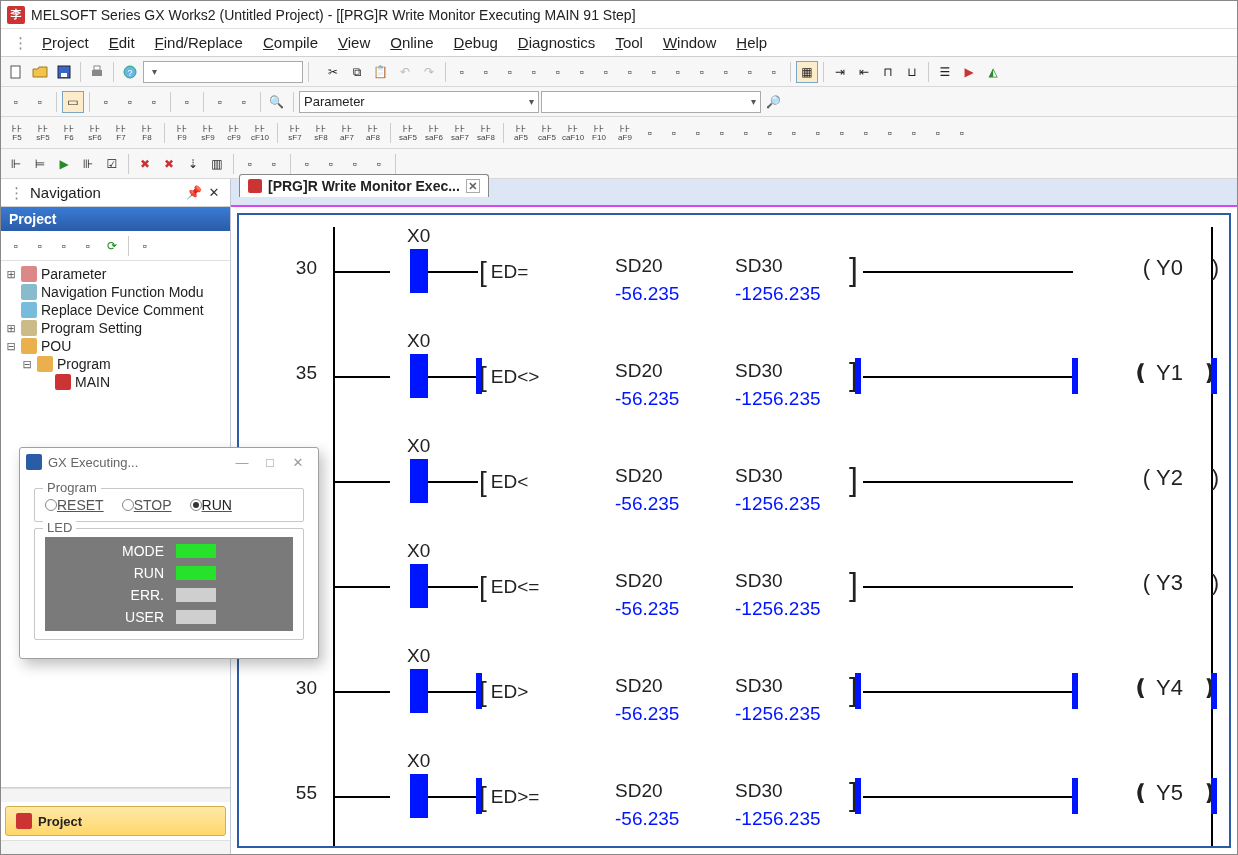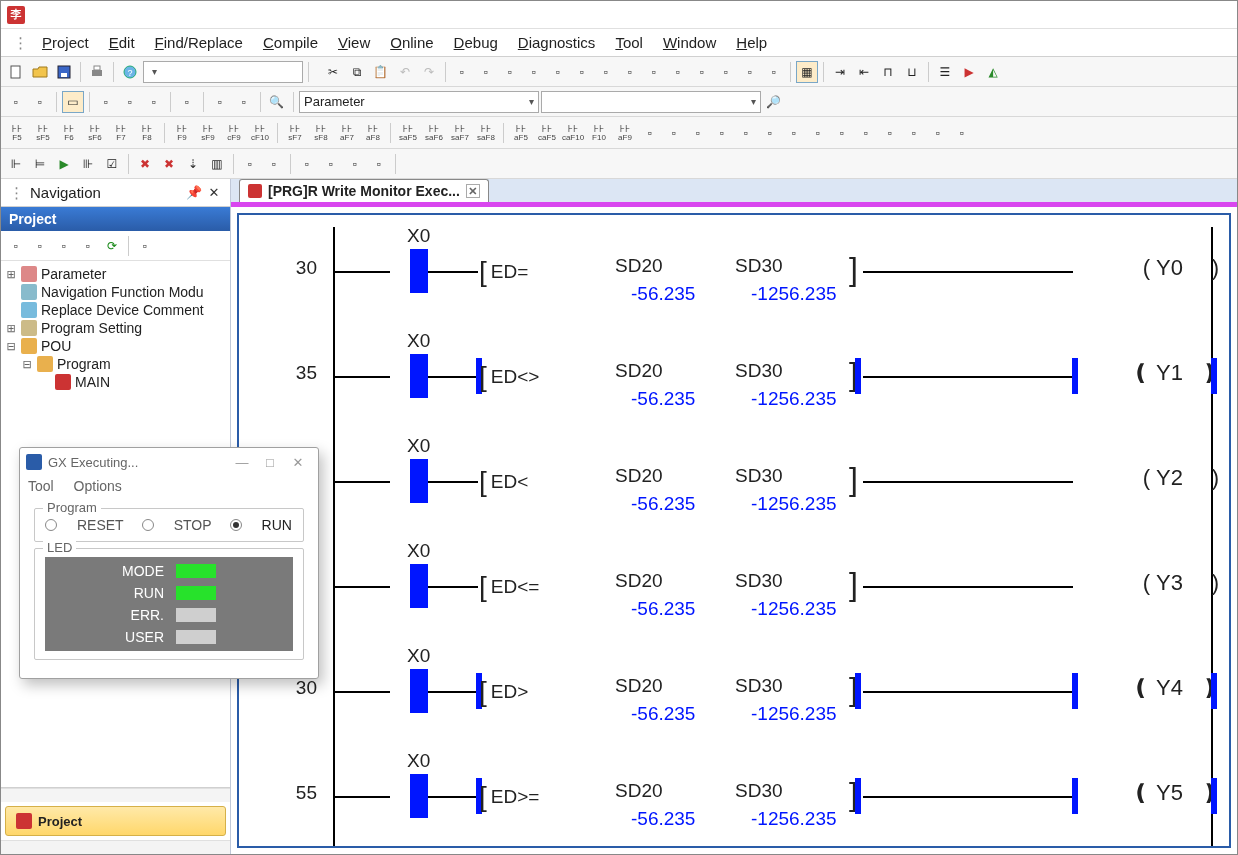--- a/index.html
+++ b/index.html
@@ -39,68 +39,69 @@
   .nav-toolbar { height:30px; display:flex; align-items:center; gap:2px; padding:2px 4px; border-bottom:1px solid #e0e0e0; }
   .nav-tree { flex:1; overflow:auto; padding:4px 2px; font-size:14px; }
   .tree-item { display:flex; align-items:center; padding:1px 2px; gap:4px; white-space:nowrap; cursor:default; }
   .tree-item .exp { width:12px; text-align:center; font-size:11px; color:#666; }
   .tree-item .ticon { width:16px; height:16px; display:inline-block; border-radius:2px; }
   .nav-bottom { border-top:1px solid #d0d0d0; }
   .nav-bottom .tab-btn { display:flex; align-items:center; gap:6px; padding:6px 10px; background: linear-gradient(#ffe9a8,#ffd76b); border:1px solid #d5b048; margin:4px; border-radius:3px; font-weight:bold; cursor:default; }
   .nav-bottom .tab-ghost { height:14px; border-top:1px solid #e0e0e0; background:#f4f4f4; }
   
   .editor { flex:1; display:flex; flex-direction:column; background:#fff; min-width:0; }
-  .tabstrip { height:28px; background:#dce6f4; border-bottom:5px solid #d946ef; display:flex; align-items:flex-end; padding:4px 8px 0; }
+  .tabstrip { height:28px; background:#dce6f4; border-bottom:2px solid #d946ef; display:flex; align-items:flex-end; padding:4px 8px 8px; }
   .tab { background:#fff; border:1px solid #888; border-bottom:none; padding:3px 8px; display:flex; align-items:center; gap:6px; font-weight:bold; font-size:14px; border-radius:3px 3px 0 0; }
   .tab .tab-icon { width:14px; height:14px; background:#c33; display:inline-block; border-radius:2px; }
   .tab .tab-close { width:14px; height:14px; border:1px solid #aaa; display:inline-flex; align-items:center; justify-content:center; font-size:11px; color:#666; cursor:default; }
   .ladder-area { flex:1; overflow:auto; background:#fff; border:2px solid #2a5ca8; margin:6px; padding:12px 16px; position:relative; }
   .rung { position:relative; height:105px; }
   .step-num { position:absolute; left:-2px; top:30px; width:70px; text-align:right; font-size:19px; padding-right:6px; }
   .rail-l { position:absolute; left:78px; top:0; bottom:0; width:2px; background:#000; }
   .rail-r { position:absolute; right:0; top:0; bottom:0; width:2px; background:#000; }
   .hline { position:absolute; height:2px; background:#000; top:44px; }
   .contact-box { position:absolute; top:22px; width:18px; height:44px; background:#0015ff; }
   .contact-label { position:absolute; top:-2px; font-size:19px; }
   .compare-box { position:absolute; top:28px; height:34px; display:flex; align-items:center; }
   .compare-bracket { font-size:28px; line-height:28px; }
   .compare-op { font-size:19px; padding:0 4px; }
   .operand-label { position:absolute; top:28px; font-size:19px; white-space:nowrap; }
-  .operand-value { position:absolute; top:56px; font-size:19px; color:#0015ff; white-space:nowrap;margin-left:16px; }
+  .operand-value { position:absolute; top:56px; font-size:19px; color:#0015ff; white-space:nowrap; }
   .right-bracket { position:absolute; top:26px; font-size:32px; line-height:32px; }
   .coil { position:absolute; top:28px; font-size:22px; display:flex; align-items:center; white-space:nowrap; }
   .active-bar { position:absolute; top:26px; width:6px; height:36px; background:#0015ff; }
   .active-coil-bar { position:absolute; right:-4px; top:26px; width:6px; height:36px; background:#0015ff; }
   
   .sim-window { position:absolute; left:18px; top:446px; width:300px; background:#fff; border:1px solid #a0a0a0; box-shadow:4px 6px 14px rgba(0,0,0,.25); z-index:10; border-radius:3px; }
   .sim-title { height:28px; display:flex; align-items:center; padding:0 6px; color:#666; font-size:13px; }
   .sim-title .sim-icon { width:16px; height:16px; background:#2a5ca8; margin-right:6px; border-radius:2px; }
   .sim-title .spacer { flex:1; }
   .sim-title .wbtn { width:28px; text-align:center; color:#999; cursor:default; }
   .sim-menu { padding:2px 8px; color:#666; font-size:14px; }
   .sim-menu span { margin-right:16px; cursor:default; }
   .sim-body { padding:6px 14px 18px; }
   .sim-group { border:1px solid #c8c8c8; border-radius:2px; margin-top:6px; padding:8px 10px; position:relative; }
   .sim-group .legend { position:absolute; top:-9px; left:8px; background:#fff; padding:0 4px; font-size:13px; color:#666; }
   .sim-radio-row { display:flex; gap:18px; align-items:center; font-size:14px; color:#555; }
-  .sim-radio-row label { display:flex; align-items:center; gap:20px; cursor:default; }
+  .sim-radio-row label { display:flex; align-items:center; gap:0; cursor:default;text-decoration:underline; }
   .sim-radio-row .radio { width:12px; height:12px; border:1px solid #888; border-radius:50%; display:inline-block; position:relative; }
   .sim-radio-row .radio.checked::after { content:""; position:absolute; inset:2px; background:#333; border-radius:50%; }
   .led-panel { background:#7a7a7a; padding:6px 40px; display:grid; grid-template-columns:auto auto; gap:6px 12px; align-items:center; justify-content:center; }
   .led-panel .lname { color:#fff; font-size:14px; text-align:right; }
   .led-panel .lbox { width:40px; height:14px; background:#cfcfcf; }
   .led-panel .lbox.on { background:#27e22b; }
 </style>
 </head>
 <body>
 
 <div class="window">
 
   <div class="titlebar">
     <span class="icon">李</span>
+    <span>MELSOFT Series GX Works2 (Untitled Project) - [[PRG]R Write Monitor Executing MAIN 91 Step]</span>
   </div>
 
   <div class="menubar">
     <span class="sep">⋮</span>
     <div id="menus"><span class="menu"><u>P</u>roject</span><span class="menu"><u>E</u>dit</span><span class="menu"><u>F</u>ind/Replace</span><span class="menu"><u>C</u>ompile</span><span class="menu"><u>V</u>iew</span><span class="menu"><u>O</u>nline</span><span class="menu"><u>D</u>ebug</span><span class="menu"><u>D</u>iagnostics</span><span class="menu"><u>T</u>ool</span><span class="menu"><u>W</u>indow</span><span class="menu"><u>H</u>elp</span></div>
   </div>
 
   <div class="toolbars">
     <div class="tb-row">
       <span class="tb-btn">
@@ -570,24 +571,20 @@
   </div>
 
   <div class="sim-window">
     <div class="sim-title">
       <span class="sim-icon"></span>
       <span>GX Executing...</span>
       <span class="spacer"></span>
       <span class="wbtn">—</span>
       <span class="wbtn">□</span>
       <span class="wbtn">✕</span>
-    </div>
-    <div class="sim-menu">
-      <span>Tool</span>
-      <span>Options</span>
     </div>
     <div class="sim-body">
       <div class="sim-group">
         <span class="legend">Program</span>
         <div class="sim-radio-row" id="sim-radios">
             <label>
               <span class="radio "></span>
               <span>RESET</span>
             </label>
             <label>

